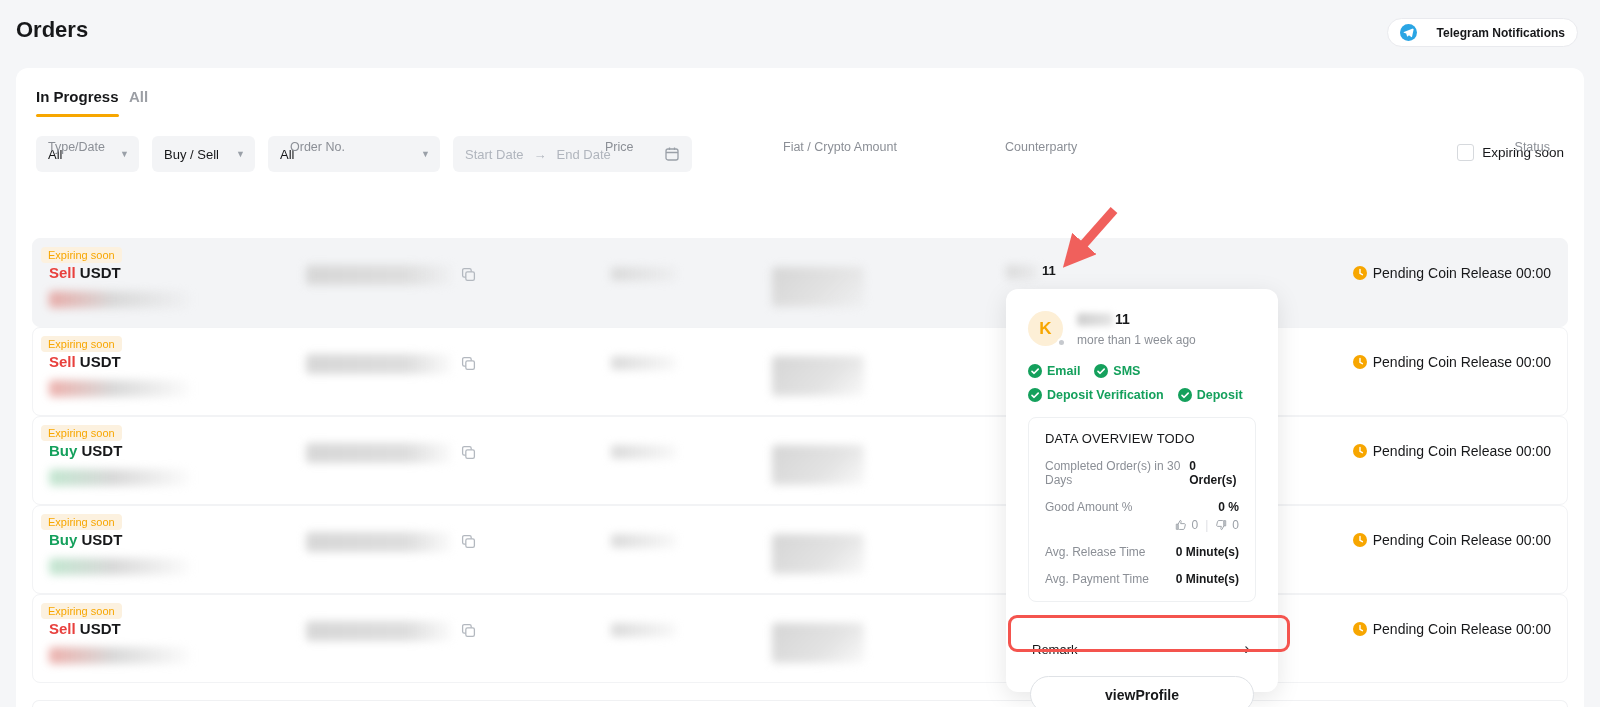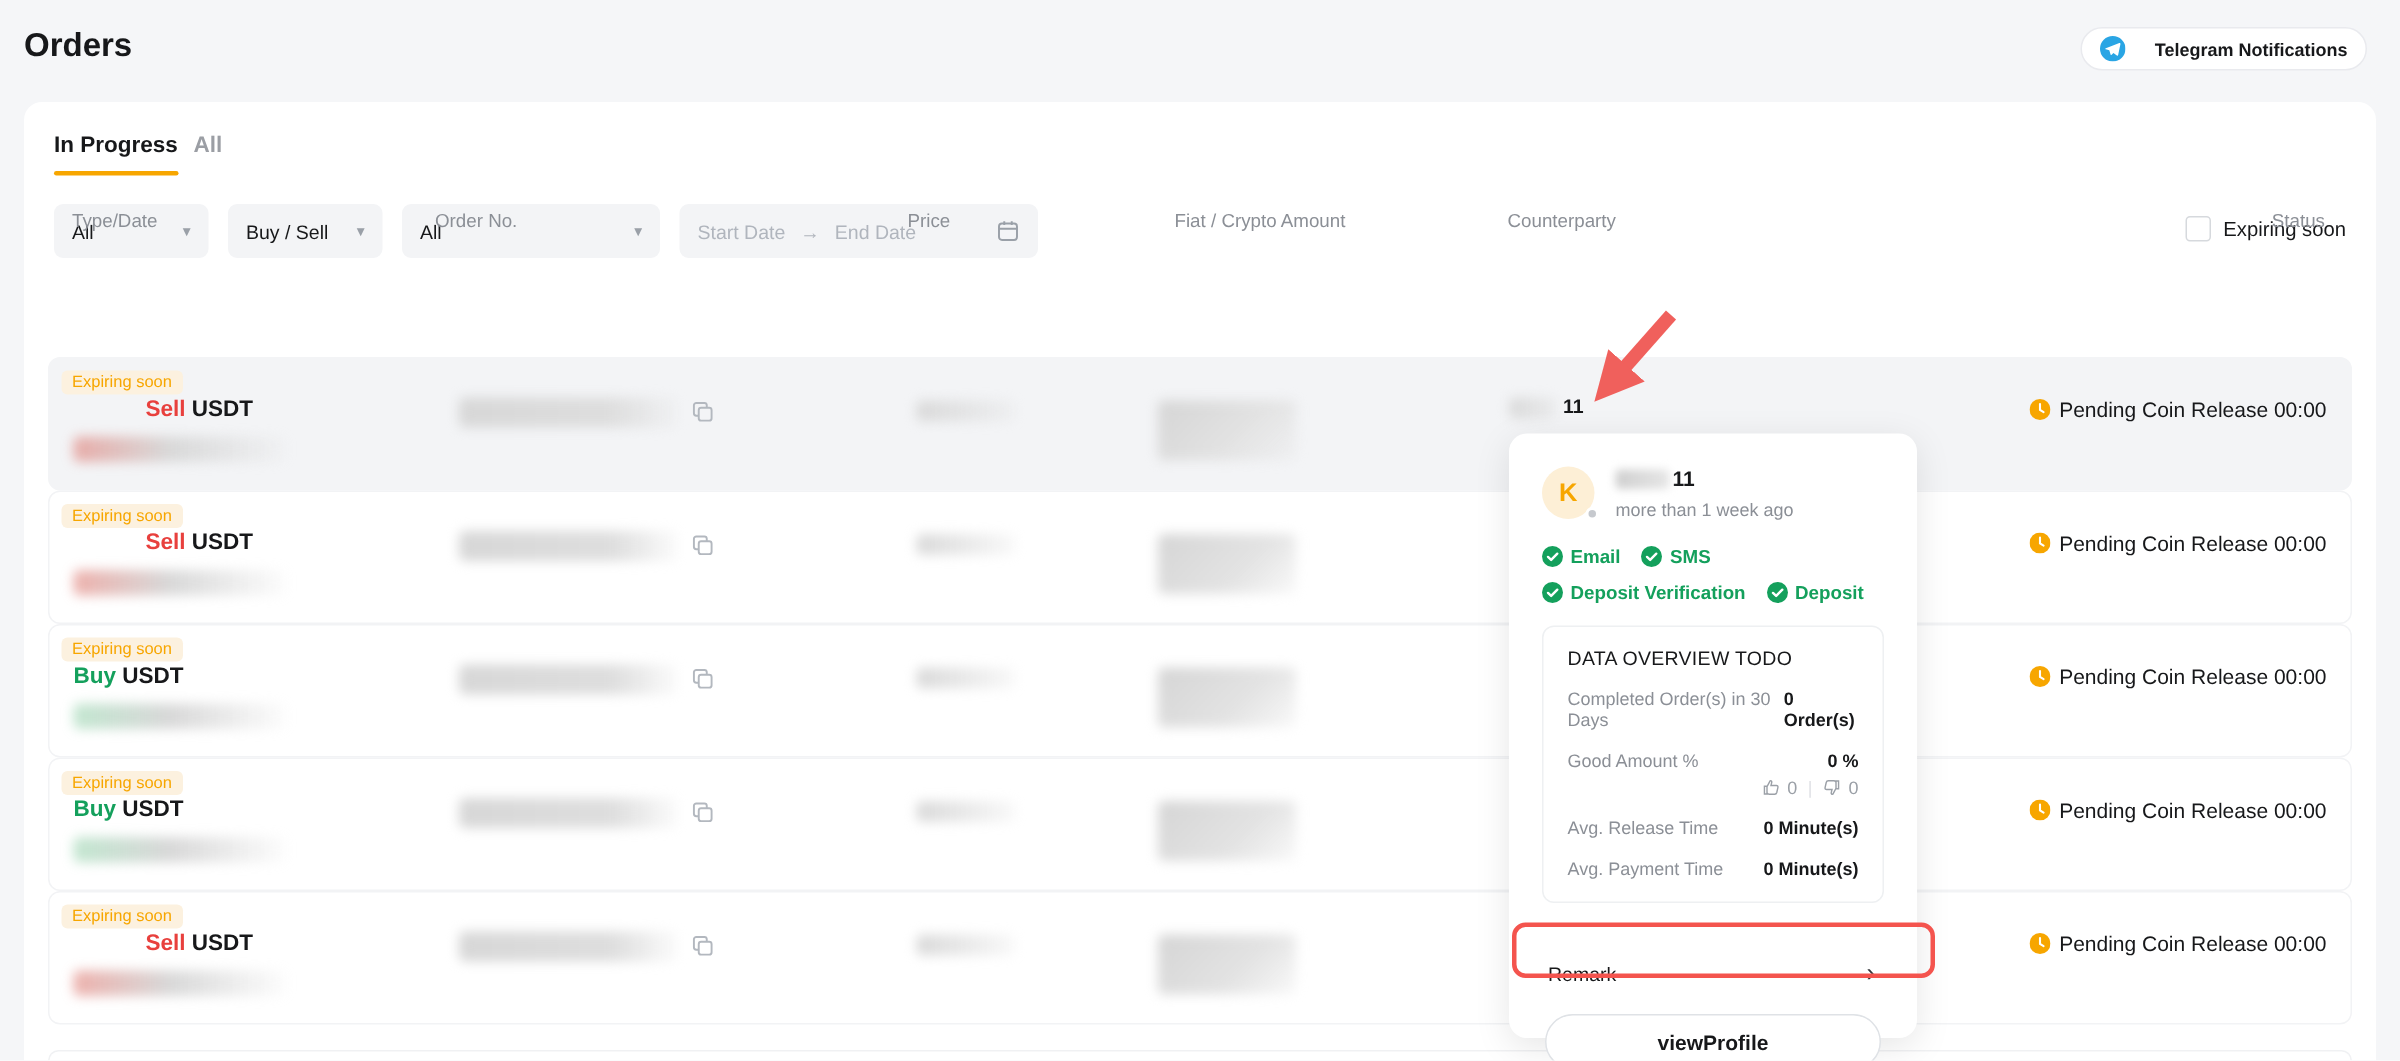--- a/index.html
+++ b/index.html
@@ -38,21 +38,21 @@
   .chk-lbl { font-size:13.5px; color:#17181a; }
 
   
   .th { position:absolute; top:140px; font-size:12.5px; color:#8b8f96; }
 
   
   .row { position:absolute; left:32px; width:1536px; height:89px; background:#fff; border:1px solid #f2f3f5; border-radius:8px; }
   .row.first { background:#f3f4f6; border-color:#f3f4f6; }
   .badge { position:absolute; left:8px; top:8px; font-size:11px; color:#f7a600; background:#fcf1df; padding:2px 7px; border-radius:4px; }
   .type { position:absolute; left:16px; top:25px; font-size:15px; font-weight:bold; color:#17181a; }
-  .type .side-sell { color:#e8403d;margin-left:48px; }
+  .type .side-sell { color:#e8403d; }
   .type .side-buy { color:#14a05c; }
   .blur { filter:blur(4px); border-radius:4px; }
   .date-blur { position:absolute; left:16px; top:52px; width:142px; height:17px;
                background:linear-gradient(90deg, #d8d8d8 35%, rgba(216,216,216,0.05)); }
   .sellrow .date-blur { background:linear-gradient(90deg, rgba(222,112,104,0.55), #d8d8d8 45%, rgba(216,216,216,0.05)); }
   .buyrow .date-blur  { background:linear-gradient(90deg, rgba(120,200,150,0.45), #d8d8d8 45%, rgba(216,216,216,0.05)); }
   .order-blur { position:absolute; left:273px; top:26px; width:146px; height:20px;
                 background:linear-gradient(90deg,#d7d7d7, #dedede 70%, rgba(222,222,222,0.1)); }
   .copy { position:absolute; left:428px; top:28px; cursor:pointer; }
   .price-blur { position:absolute; left:578px; top:28px; width:66px; height:14px;

